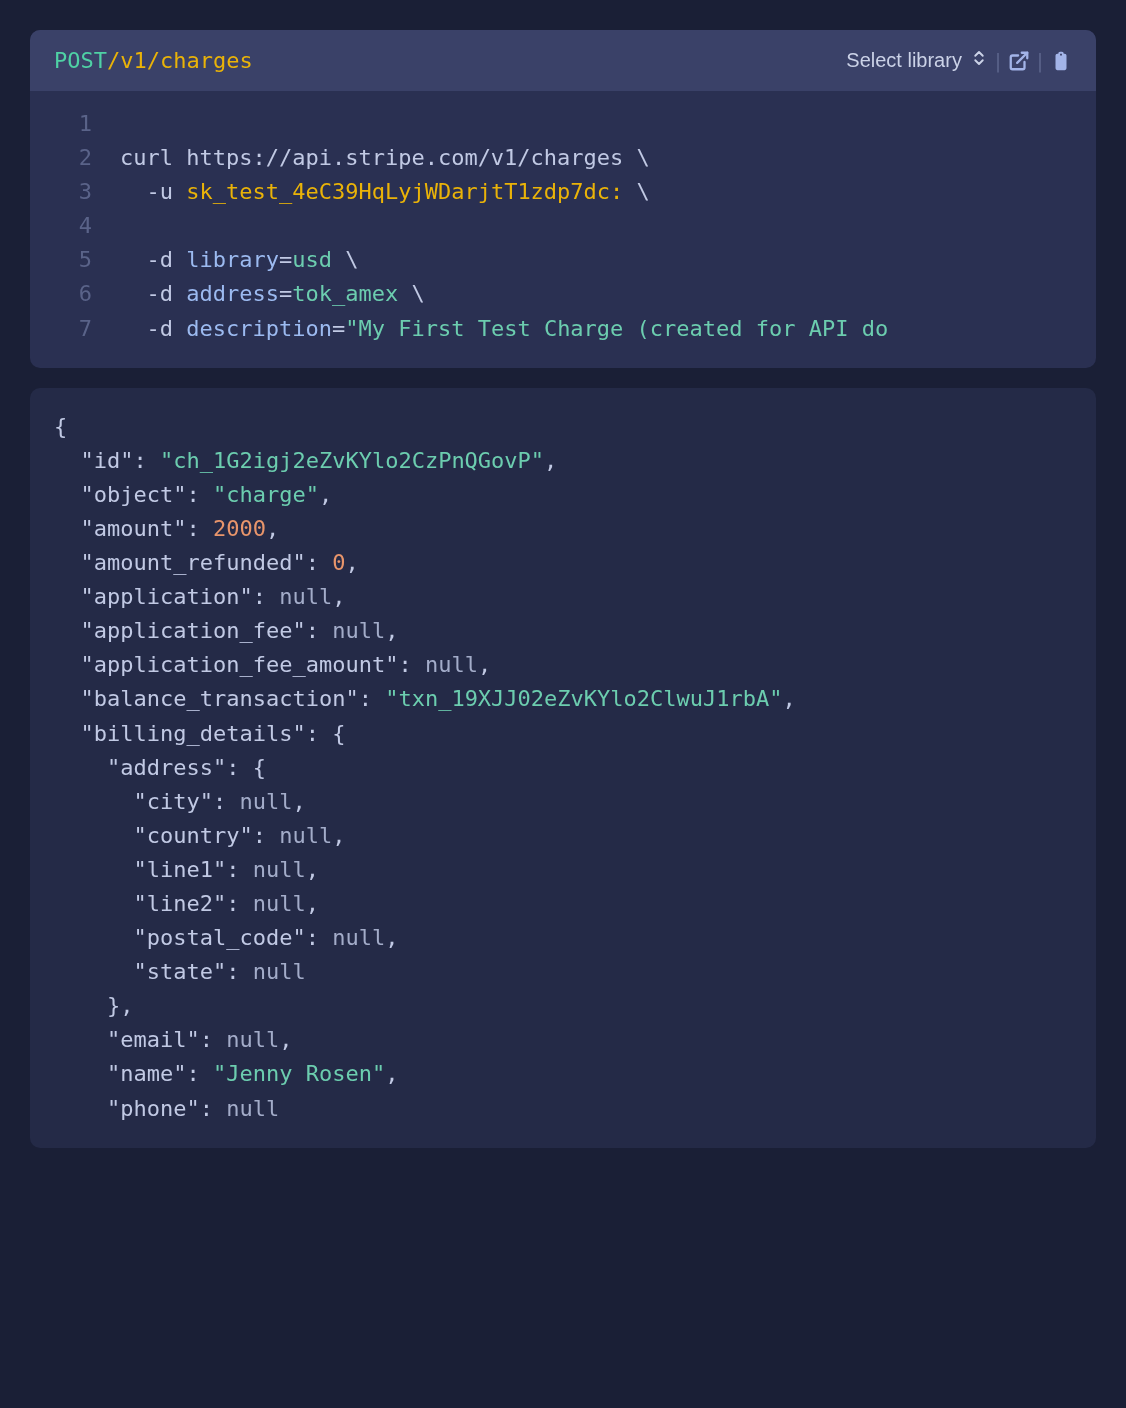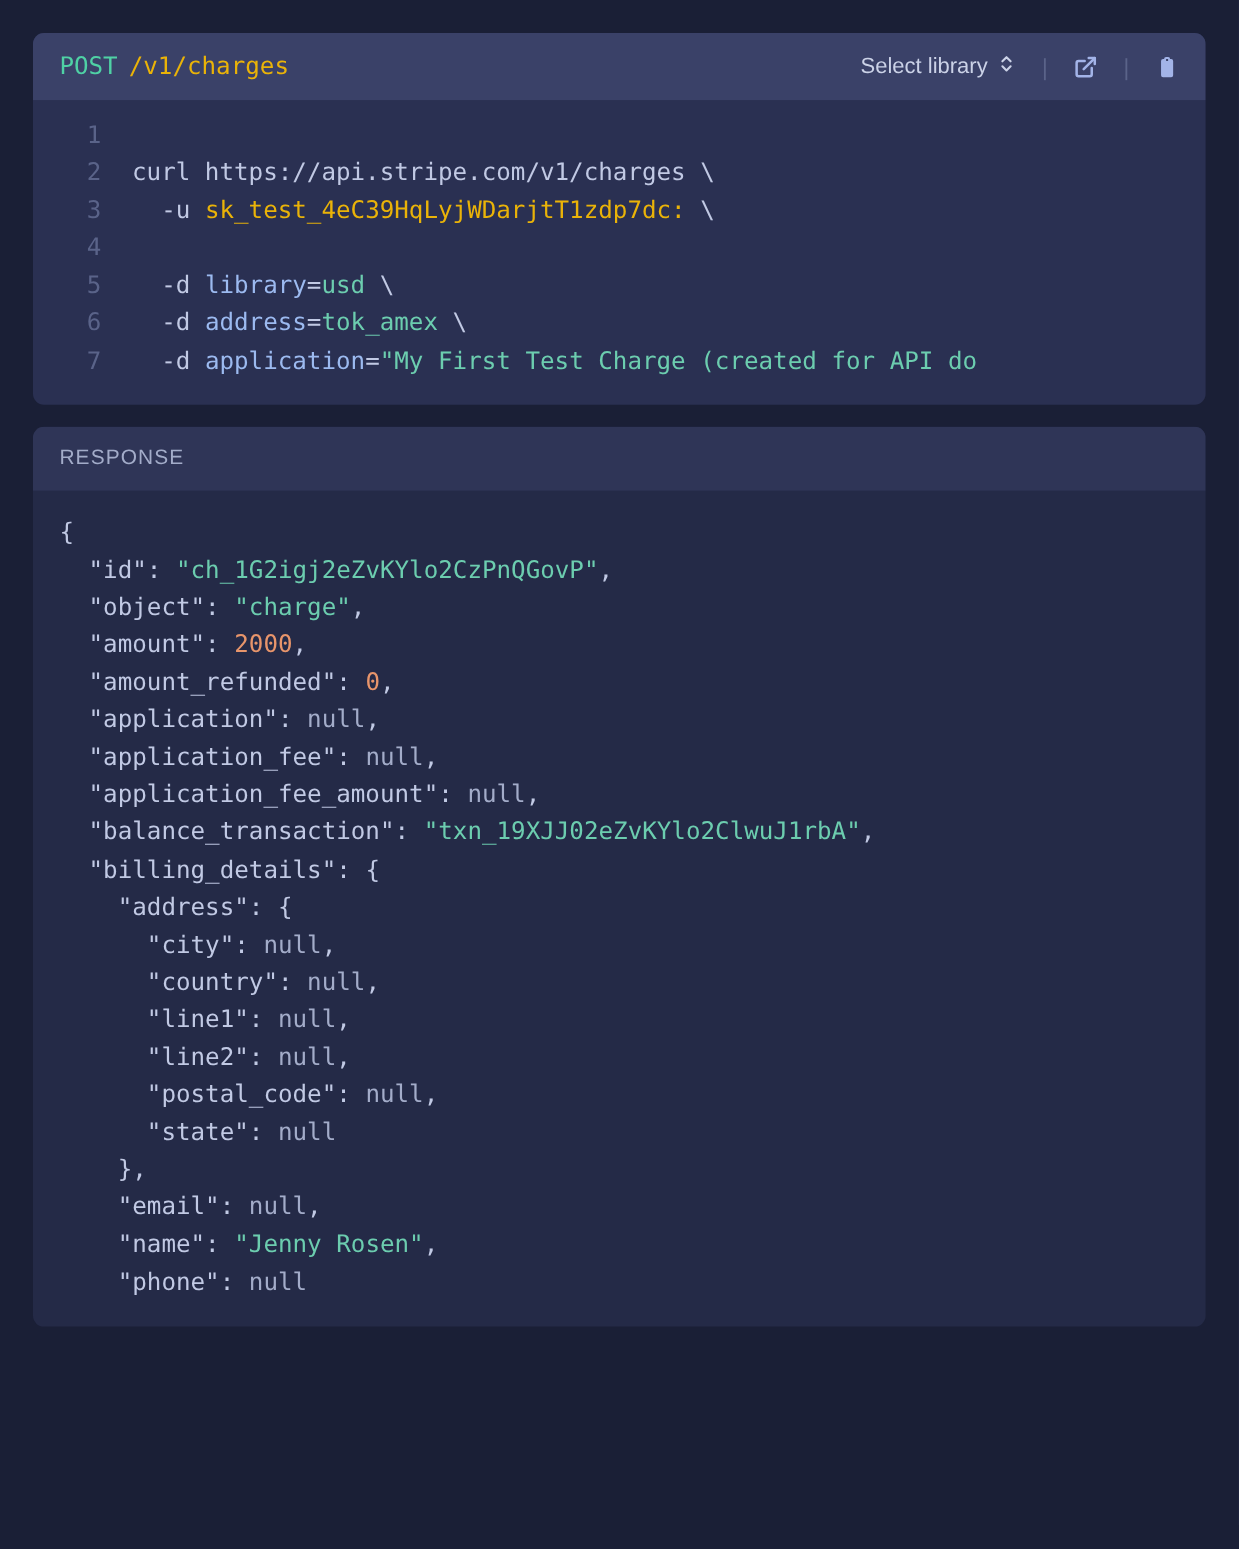--- a/index.html
+++ b/index.html
@@ -18,29 +18,28 @@
   .panel-header {
     background: #3a4168;
     padding: 18px 24px;
     display: flex;
     align-items: center;
     justify-content: space-between;
   }
   .endpoint {
     display: flex;
     align-items: center;
-    gap: 10px;
     font-size: 22px;
   }
   .method { color: #4fd1a5; font-weight: 500; }
   .path { color: #eab308; }
   .header-actions {
     display: flex;
     align-items: center;
-    gap: 20px;
+    gap: 4px;
   }
   .select-library {
     display: flex;
     align-items: center;
     gap: 8px;
     color: #cbd2e7;
     font-family: -apple-system, BlinkMacSystemFont, 'Segoe UI', sans-serif;
     font-size: 20px;
     cursor: pointer;
   }
@@ -166,27 +165,26 @@
       <div class="code-line">
         <span class="gutter">5</span>
         <span class="code-text">&nbsp;&nbsp;<span class="flag">-d</span> <span class="param-name">library</span><span class="equals">=</span><span class="param-val">usd</span> <span class="backslash">\</span></span>
       </div>
       <div class="code-line">
         <span class="gutter">6</span>
         <span class="code-text">&nbsp;&nbsp;<span class="flag">-d</span> <span class="param-name">address</span><span class="equals">=</span><span class="param-val">tok_amex</span> <span class="backslash">\</span></span>
       </div>
       <div class="code-line">
         <span class="gutter">7</span>
-        <span class="code-text">&nbsp;&nbsp;<span class="flag">-d</span> <span class="param-name">application</span><span class="equals">=</span><span class="string-val">"My First Test Charge (created for API do</span></span>
+        <span class="code-text">&nbsp;&nbsp;<span class="flag">-d</span> <span class="param-name">description</span><span class="equals">=</span><span class="string-val">"My First Test Charge (created for API do</span></span>
       </div>
     </div>
 </div>
 
 <div class="response-panel">
-  <div class="response-header">RESPONSE</div>
   <div class="response-body">
     <pre id="response-json"><span class="j-punc">{</span>
   <span class="j-key">"id"</span><span class="j-punc">:</span> <span class="j-str">"ch_1G2igj2eZvKYlo2CzPnQGovP"</span><span class="j-punc">,</span>
   <span class="j-key">"object"</span><span class="j-punc">:</span> <span class="j-str">"charge"</span><span class="j-punc">,</span>
   <span class="j-key">"amount"</span><span class="j-punc">:</span> <span class="j-num">2000</span><span class="j-punc">,</span>
   <span class="j-key">"amount_refunded"</span><span class="j-punc">:</span> <span class="j-num">0</span><span class="j-punc">,</span>
   <span class="j-key">"application"</span><span class="j-punc">:</span> <span class="j-null">null</span><span class="j-punc">,</span>
   <span class="j-key">"application_fee"</span><span class="j-punc">:</span> <span class="j-null">null</span><span class="j-punc">,</span>
   <span class="j-key">"application_fee_amount"</span><span class="j-punc">:</span> <span class="j-null">null</span><span class="j-punc">,</span>
   <span class="j-key">"balance_transaction"</span><span class="j-punc">:</span> <span class="j-str">"txn_19XJJ02eZvKYlo2ClwuJ1rbA"</span><span class="j-punc">,</span>

